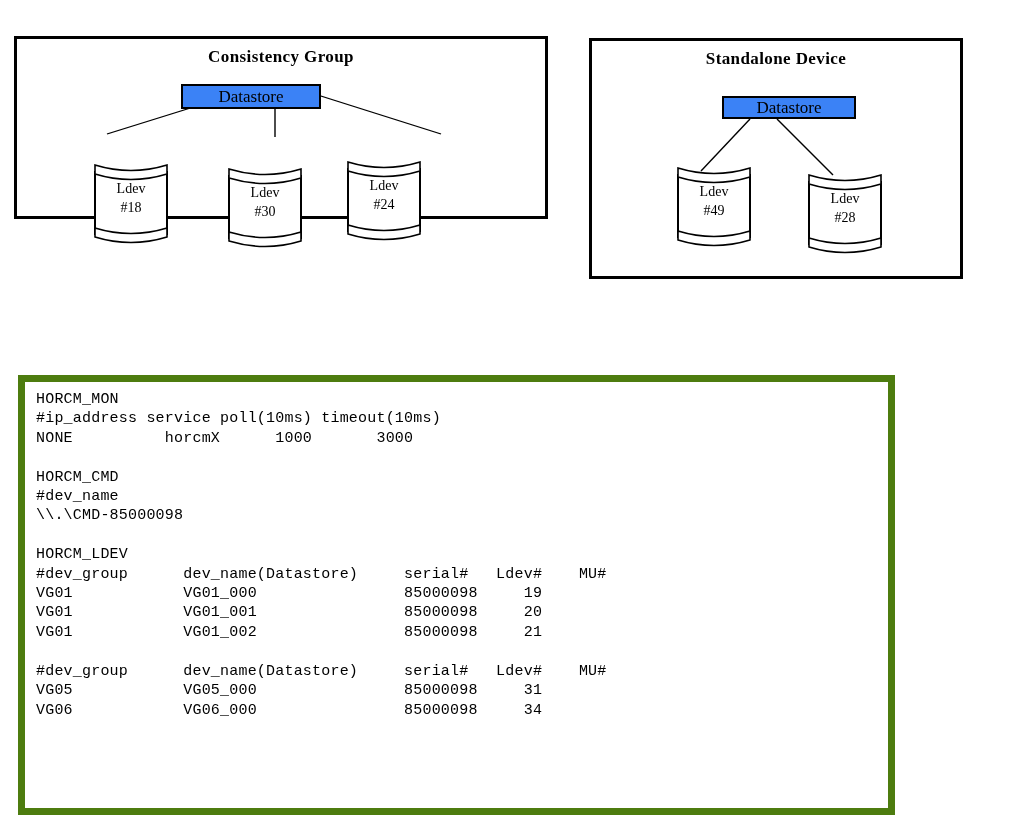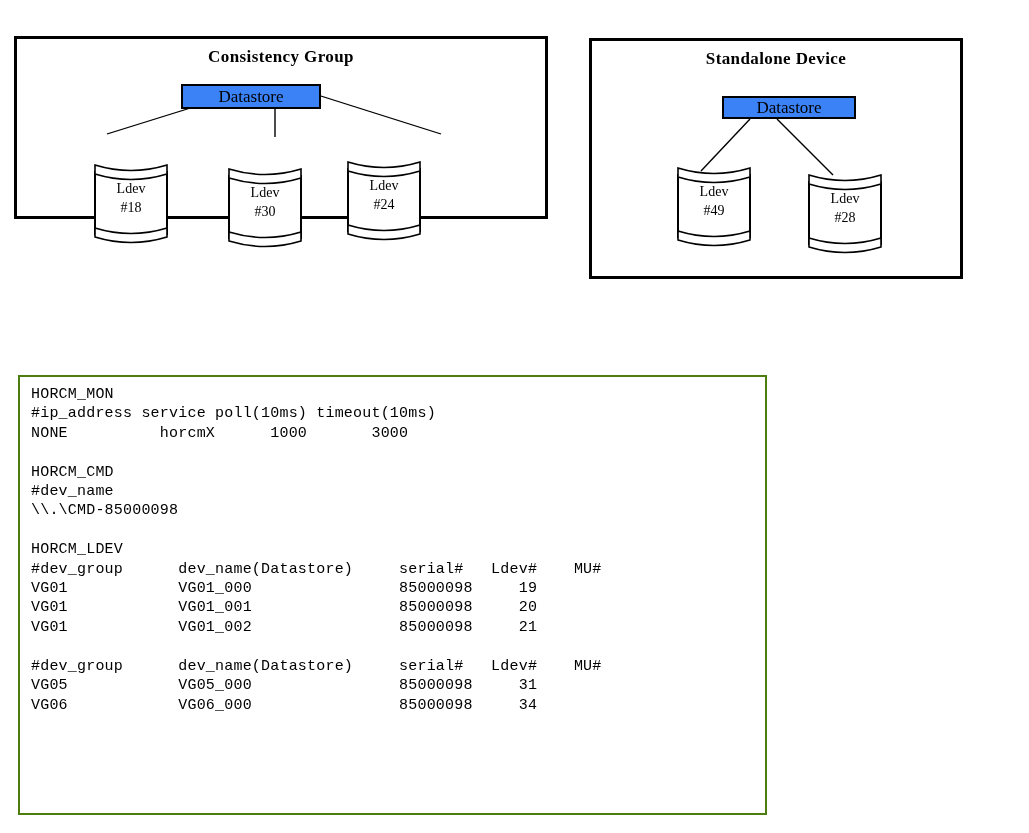--- a/index.html
+++ b/index.html
@@ -116,24 +116,24 @@
     height: 100%;
     z-index: 1;
     pointer-events: none;
   }
 
   
   #config-panel {
     position: absolute;
     left: 18px;
     top: 375px;
-    width: 749px;
+    width: 877px;
     height: 440px;
     box-sizing: border-box;
-    border: 2px solid #4d7c0f;
+    border: 7px solid #4d7c0f;
     background: #ffffff;
     padding: 8px 0 0 11px;
     overflow: hidden;
     z-index: 2;
   }
   #config-text {
     margin: 0;
     font-family: "Liberation Mono", "DejaVu Sans Mono", monospace;
     font-size: 15px;
     line-height: 19.4px;

